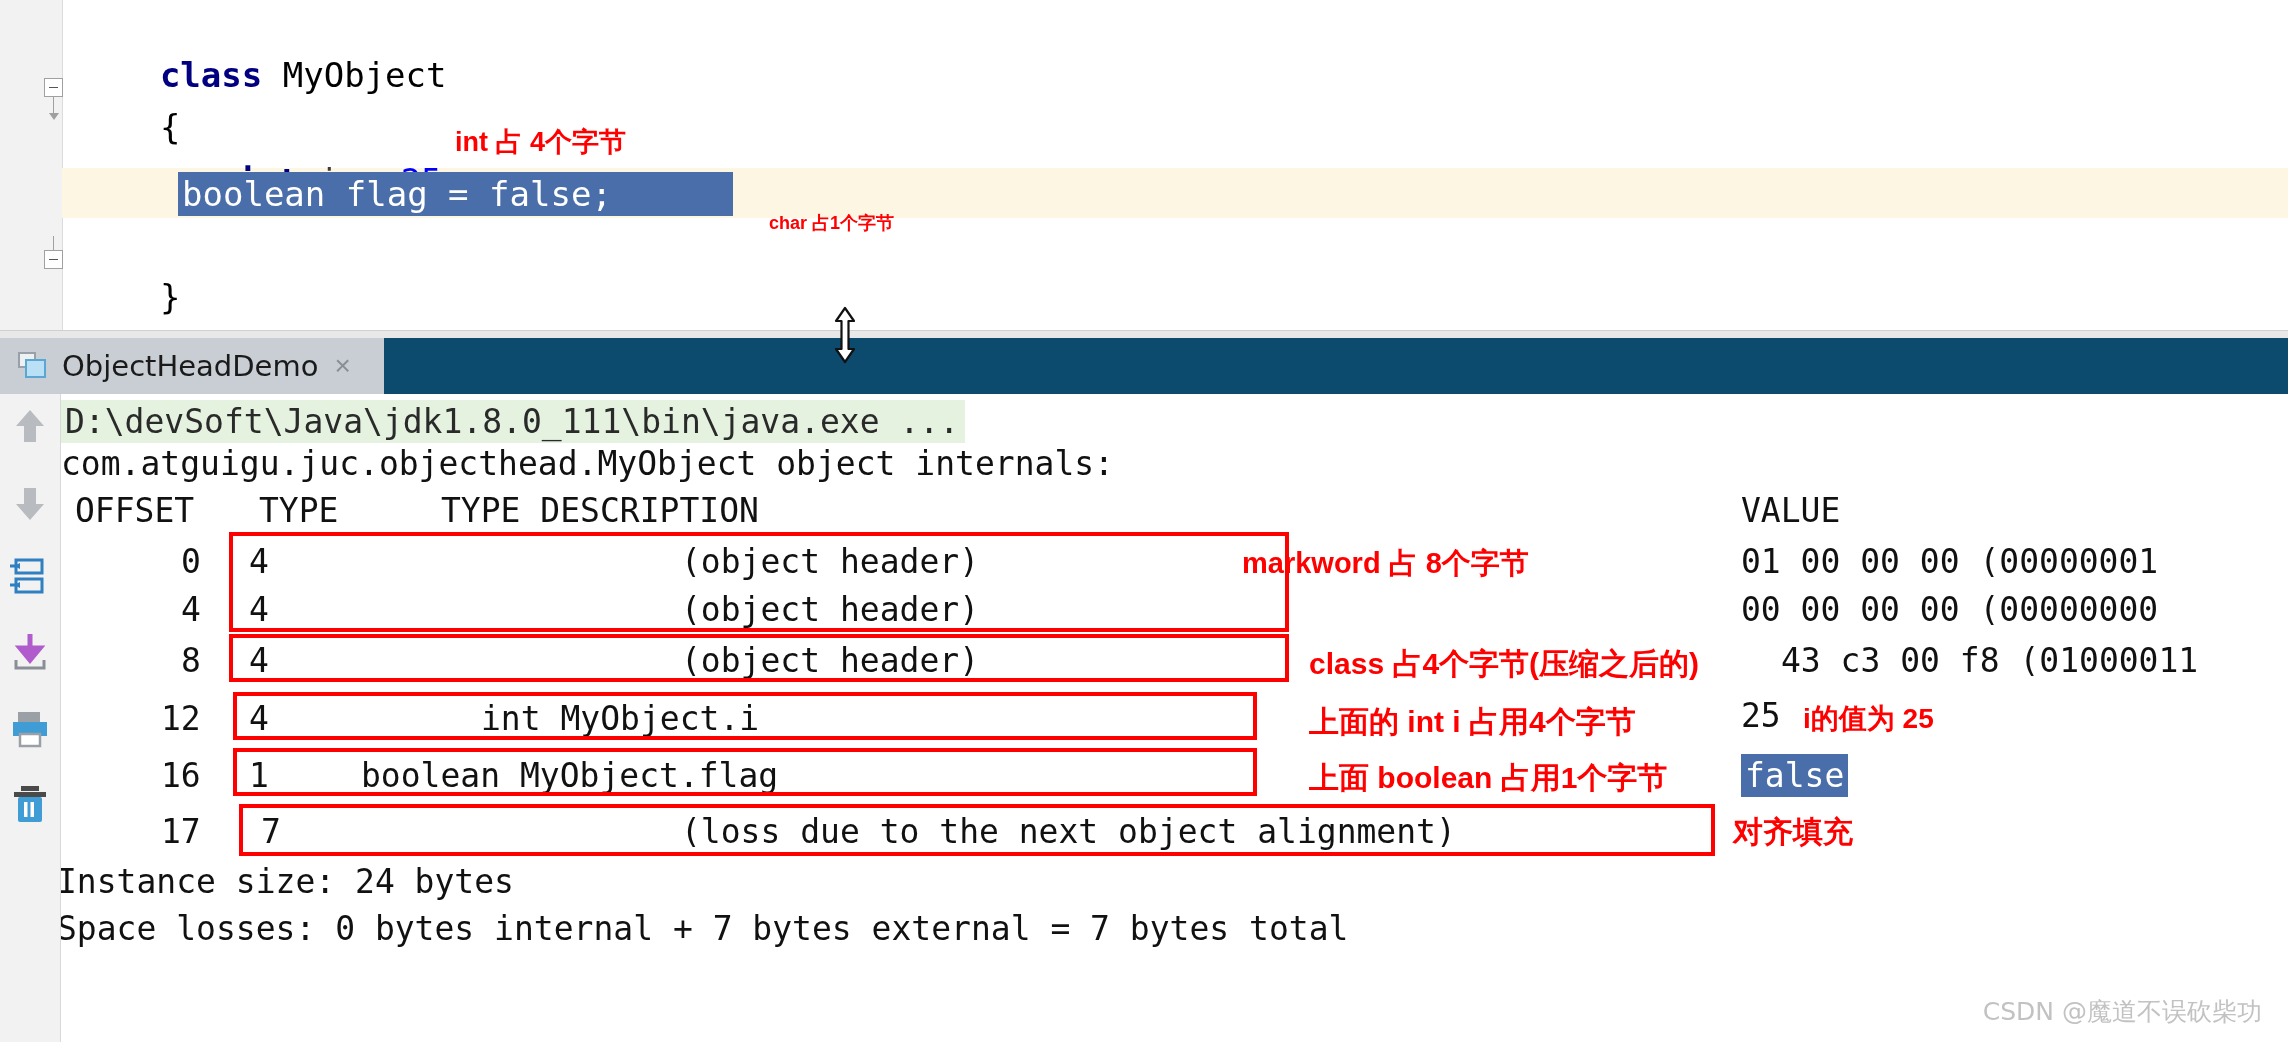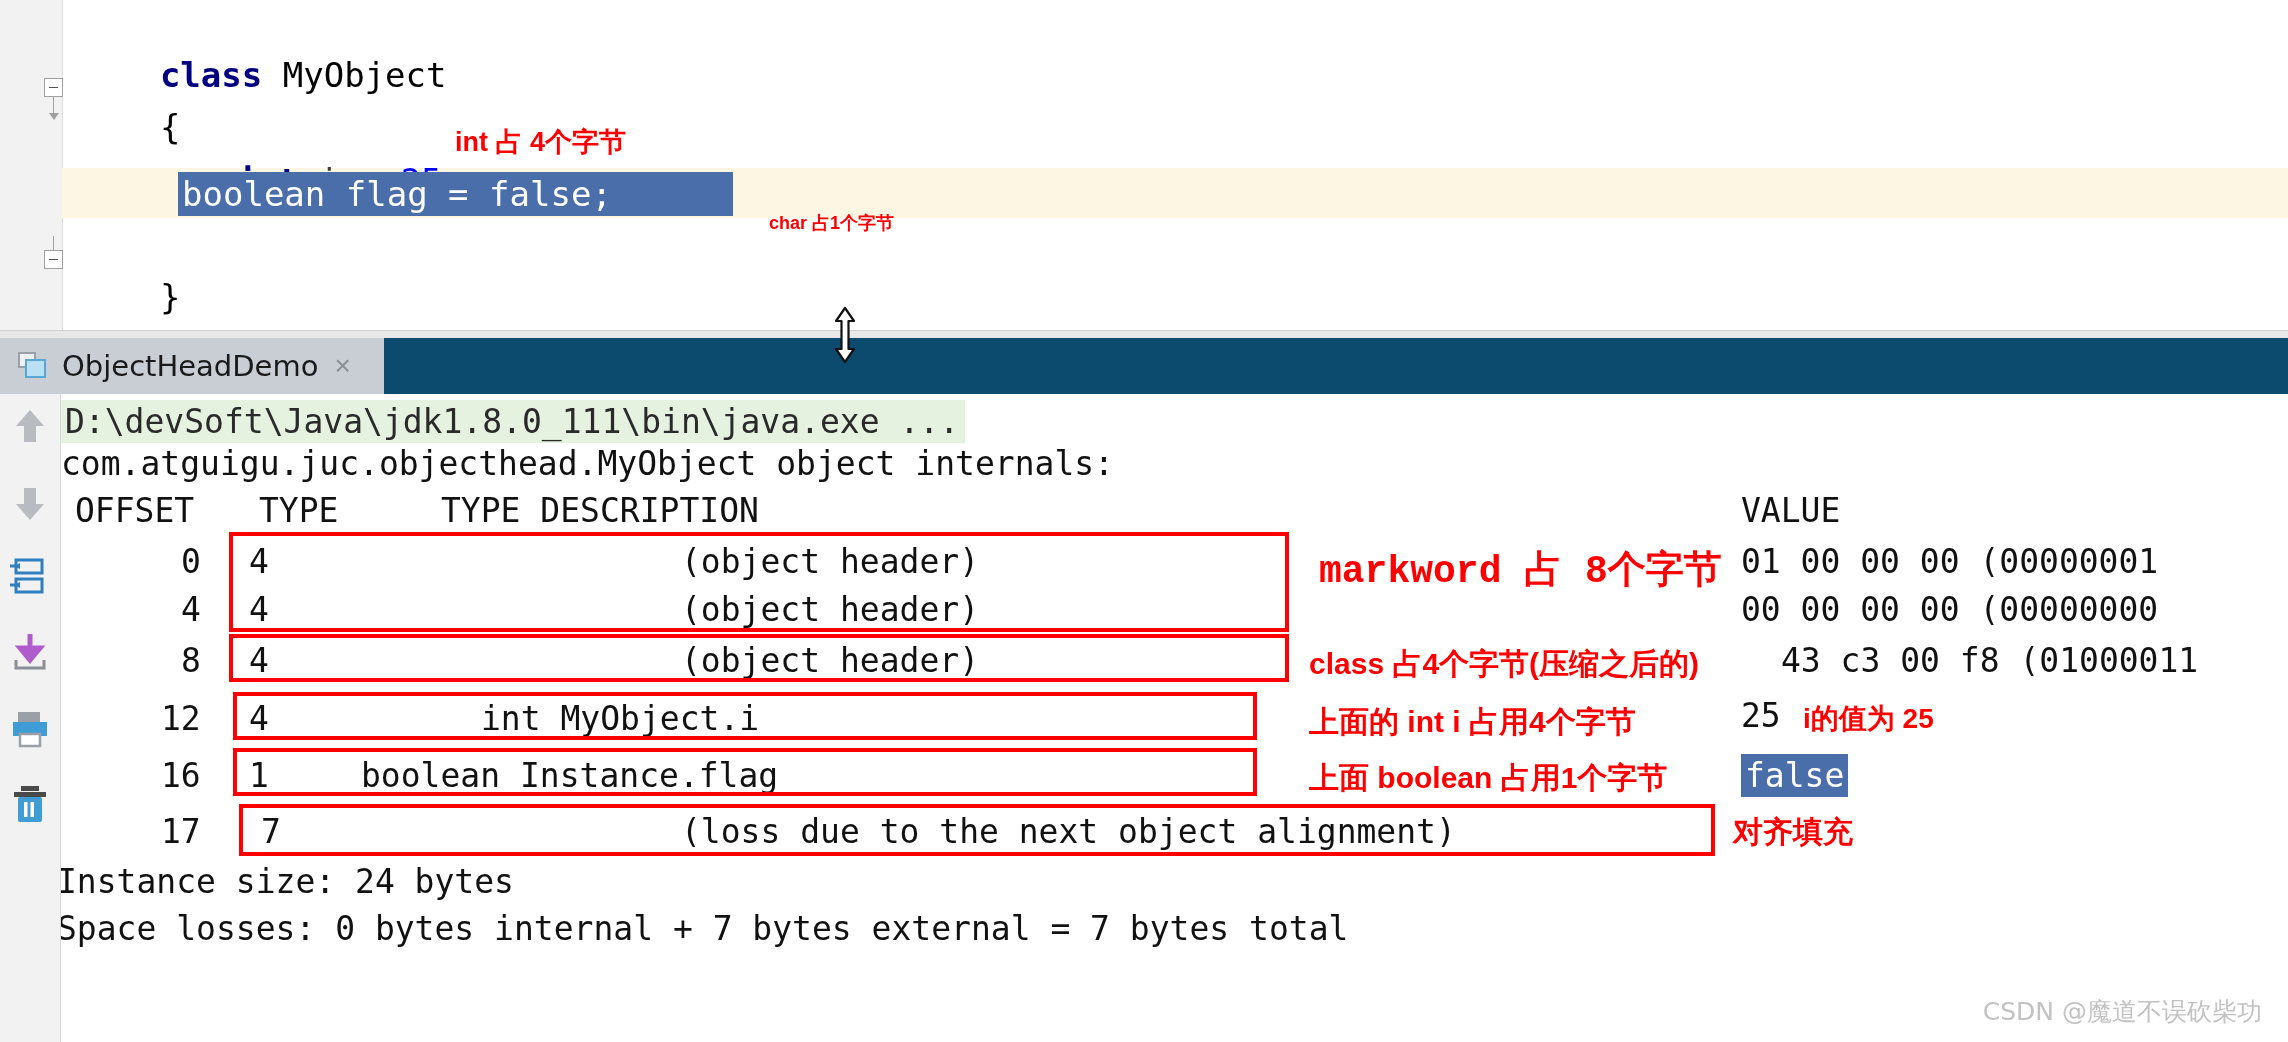--- a/index.html
+++ b/index.html
@@ -393,37 +393,37 @@
     <div class="con-line" style="top:247px; left:620px;">(object header)</div>
     <div class="val-line" style="top:247px; left:1680px;margin-left:40px;">43 c3 00 f8 (01000011</div>
 
     <div class="con-line" style="top:305px; left:100px;">12</div>
     <div class="con-line" style="top:305px; left:188px;">4</div>
     <div class="con-line" style="top:305px; left:420px;">int MyObject.i</div>
     <div class="val-line" style="top:302px; left:1680px;">25</div>
 
     <div class="con-line" style="top:362px; left:100px;">16</div>
     <div class="con-line" style="top:362px; left:188px;">1</div>
-    <div class="con-line" style="top:362px; left:300px;">boolean Instance.flag</div>
+    <div class="con-line" style="top:362px; left:300px;">boolean MyObject.flag</div>
     <div id="false-hl" style="top:360px; left:1680px;">false</div>
 
     <div class="con-line" style="top:418px; left:100px;">17</div>
     <div class="con-line" style="top:418px; left:200px;">7</div>
     <div class="con-line" style="top:418px; left:620px;">(loss due to the next object alignment)</div>
 
     <div class="con-line" style="top:468px; left:-4px;">Instance size: 24 bytes</div>
     <div class="con-line" style="top:515px; left:-4px;">Space losses: 0 bytes internal + 7 bytes external = 7 bytes total</div>
 
     <div class="redbox" style="left:168px; top:138px; width:1060px; height:100px;"></div>
     <div class="redbox" style="left:168px; top:240px; width:1060px; height:48px;"></div>
     <div class="redbox" style="left:172px; top:298px; width:1024px; height:48px;"></div>
     <div class="redbox" style="left:172px; top:354px; width:1024px; height:48px;"></div>
     <div class="redbox" style="left:178px; top:410px; width:1476px; height:52px;"></div>
 
-    <div class="anno" style="left:1258px; top:150px; font-size:38px;font-family:Liberation Mono, monospace;">markword 占 8个字节</div>
+    <div class="anno" style="left:1181px; top:150px; font-size:29px;">markword 占 8个字节</div>
     <div class="anno" style="left:1248px; top:250px; font-size:30px;">class 占4个字节(压缩之后的)</div>
     <div class="anno" style="left:1248px; top:308px; font-size:30px;">上面的 int i 占用4个字节</div>
     <div class="anno" style="left:1248px; top:364px; font-size:30px;">上面 boolean 占用1个字节</div>
     <div class="anno" style="left:1672px; top:418px; font-size:30px;">对齐填充</div>
     <div class="anno" style="left:1742px; top:306px; font-size:28px;">i的值为 25</div>
   </div>
 </div>
 
 <div id="watermark">CSDN @魔道不误砍柴功</div>
 

